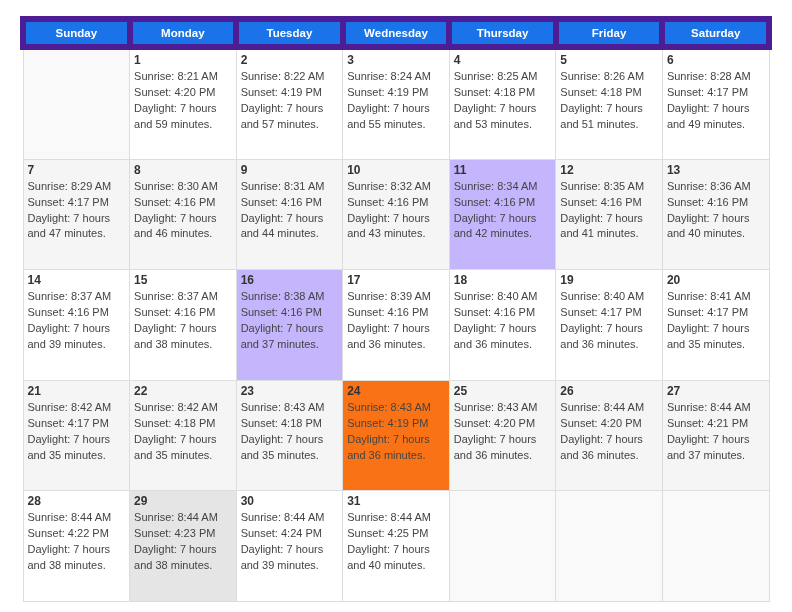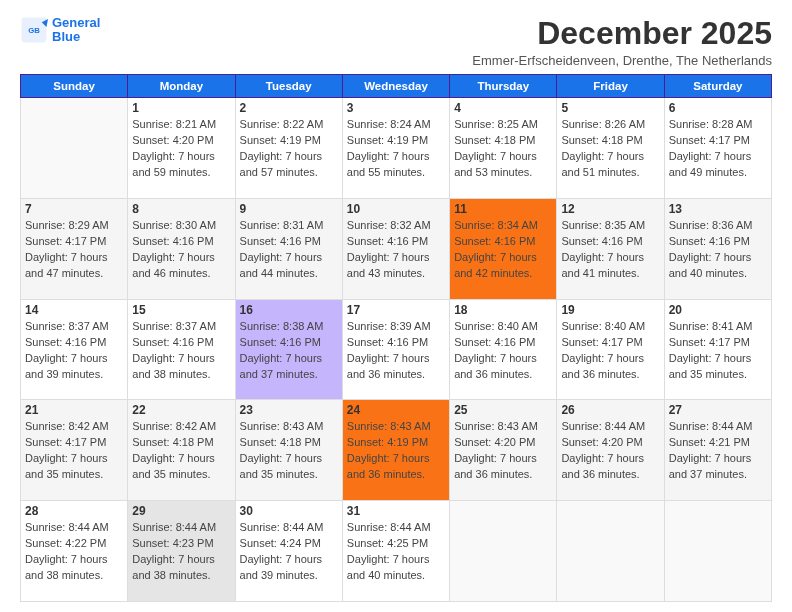--- a/index.html
+++ b/index.html
@@ -59,21 +59,21 @@
       width: 100%;
       table-layout: fixed;
     }
     .calendar th {
       background: #1a73e8;
       color: #fff;
       font-size: 11.5px;
       font-weight: bold;
       text-align: center;
       padding: 5px 2px;
-      border: 1px solid #4c1d95;
+      border: 6px solid #4c1d95;
     }
     .calendar td {
       vertical-align: top;
       padding: 3px 4px;
       border: 1px solid #ddd;
       font-size: 9.5px;
       color: #333;
       height: 88px;
       width: 113px;
     }
@@ -90,39 +90,20 @@
       line-height: 1.45;
     }
     .empty {
       background: #f9f9f9;
     }
   </style>
 </head>
 <body>
 
 <div class="page">
-  <div class="header">
-
-    <div class="logo">
-      <svg class="logo-icon" viewBox="0 0 36 36">
-        <rect x="2" y="2" width="32" height="32" rx="4" fill="#e8f0fe"></rect>
-        <text x="18" y="22" text-anchor="middle" font-size="10" font-weight="bold" fill="#1a73e8">GB</text>
-        <polygon points="28,8 36,4 34,14" fill="#1a73e8"></polygon>
-      </svg>
-      <div>
-        <div class="logo-text">General</div>
-        <div class="logo-text">Blue</div>
-      </div>
-    </div>
-
-    <div class="title-block">
-      <div class="month-title">December 2025</div>
-      <div class="subtitle">Emmer-Erfscheidenveen, Drenthe, The Netherlands</div>
-    </div>
-  </div>
 
   <table class="calendar">
     <thead>
       <tr>
         <th>Sunday</th>
         <th>Monday</th>
         <th>Tuesday</th>
         <th>Wednesday</th>
         <th>Thursday</th>
         <th>Friday</th>
@@ -197,21 +178,21 @@
 Daylight: 7 hours
 and 44 minutes.</div>
           </td>
           <td style="background-color: rgb(245, 245, 245);">
             <span class="day-num">10</span>
             <div class="day-info" style="white-space: pre-line;">Sunrise: 8:32 AM
 Sunset: 4:16 PM
 Daylight: 7 hours
 and 43 minutes.</div>
           </td>
-          <td style="background-color: #f97316;">
+          <td style="background-color: #c4b5fd;">
             <span class="day-num">11</span>
             <div class="day-info" style="white-space: pre-line;">Sunrise: 8:34 AM
 Sunset: 4:16 PM
 Daylight: 7 hours
 and 42 minutes.</div>
           </td>
           <td style="background-color: rgb(245, 245, 245);">
             <span class="day-num">12</span>
             <div class="day-info" style="white-space: pre-line;">Sunrise: 8:35 AM
 Sunset: 4:16 PM

